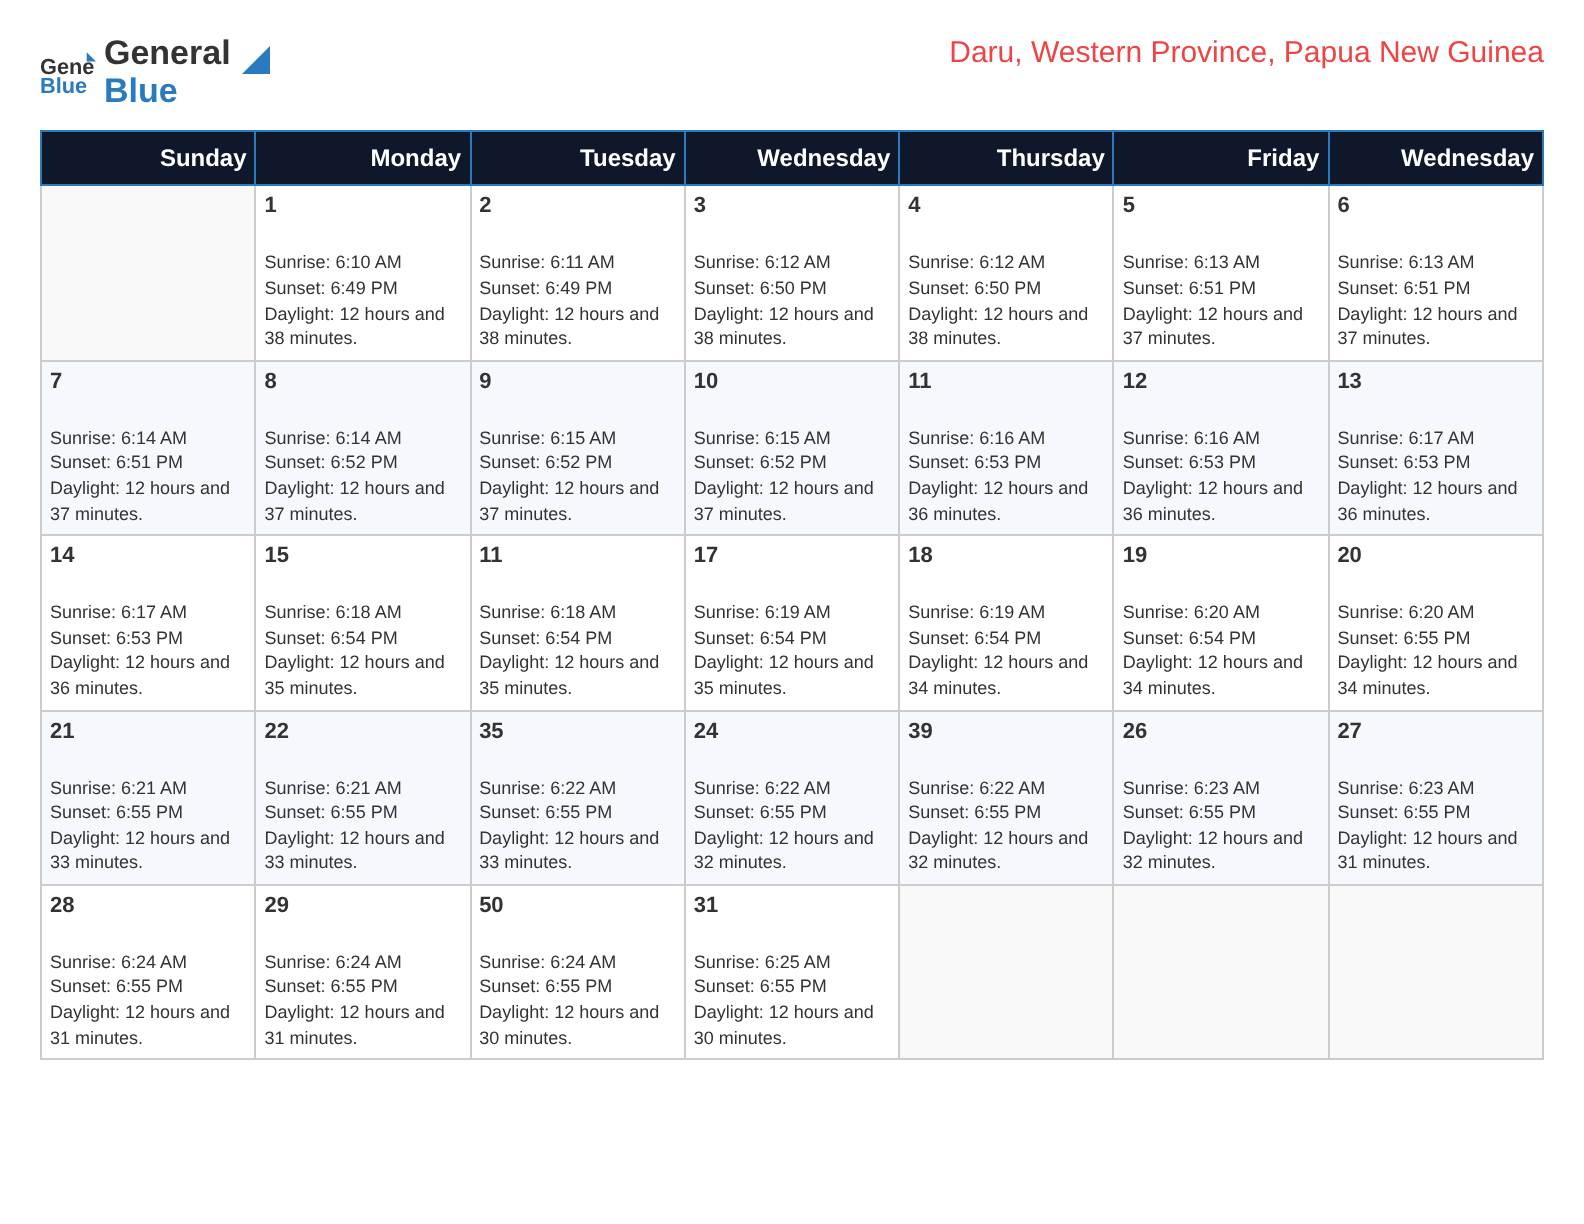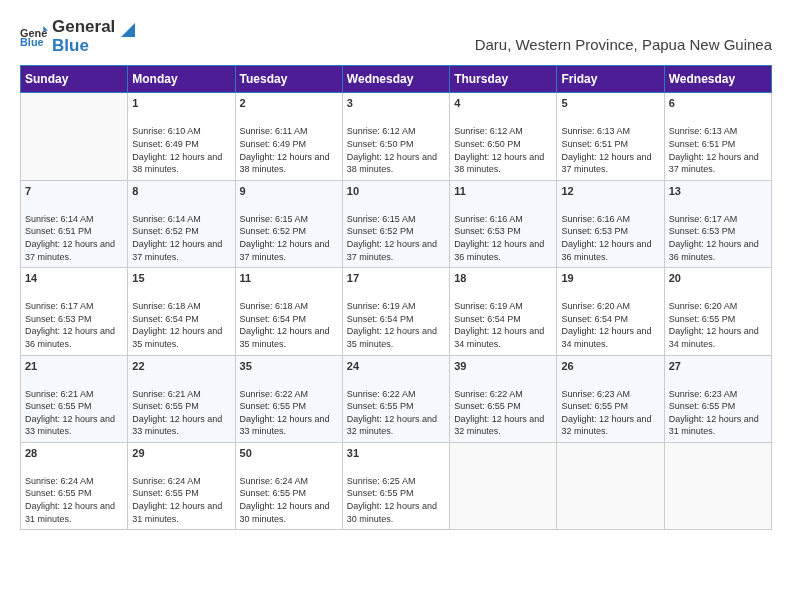--- a/index.html
+++ b/index.html
@@ -32,35 +32,35 @@
     .title-block {
       text-align: right;
     }
     .month-year {
       font-size: 32px;
       font-weight: bold;
       color: #333;
     }
     .location {
       font-size: 15px;
-      color: #404040;
-      margin-top: 18px;
+      color: #ef4444;
+      margin-top: 0;
     }
     table {
       width: 100%;
       border-collapse: collapse;
       table-layout: fixed;
     }
     thead tr th {
-      background-color: #4c1d95;
+      background-color: #0f172a;
       color: #fff;
       font-size: 12px;
       font-weight: bold;
       padding: 6px 4px;
-      text-align: left;
+      text-align: right;
       border: 1px solid #2a7abf;
     }
     tbody tr td {
       border: 1px solid #ccc;
       vertical-align: top;
       padding: 4px 4px;
       font-size: 9.5px;
       color: #333;
       height: 80px;
       background: #fff;

